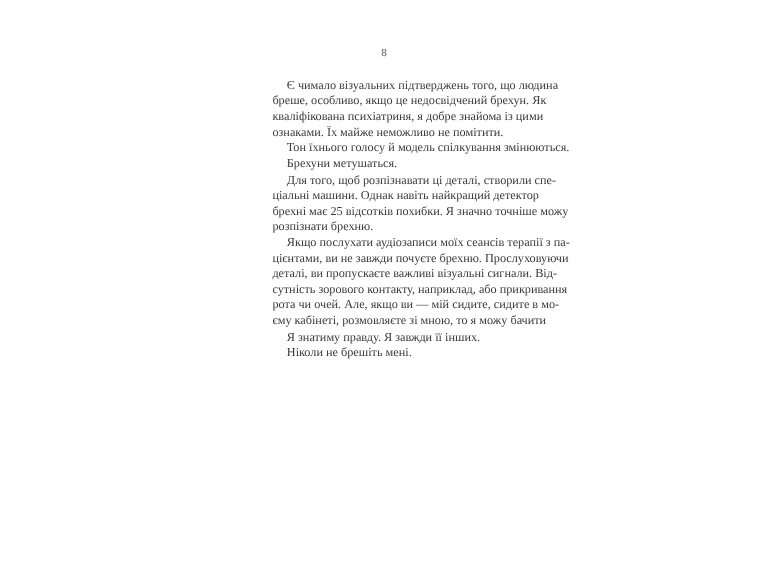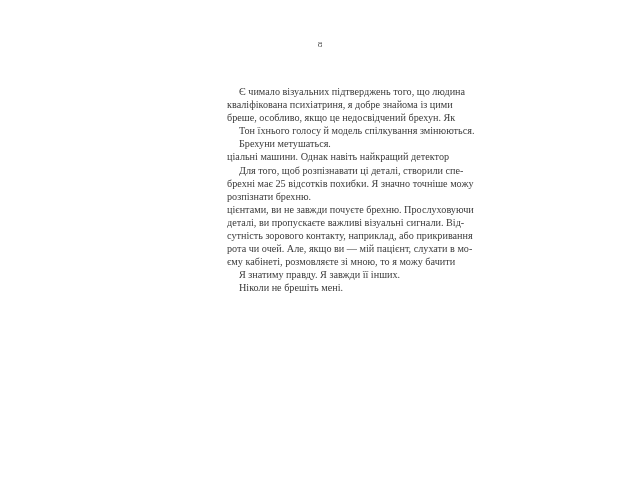--- a/index.html
+++ b/index.html
@@ -1,53 +1,55 @@
 <!DOCTYPE html>
 <html><head>
 <meta charset="utf-8">
 <style>
   html, body { margin:0; padding:0; }
   body { width:640px; height:480px; background:#ffffff; position:relative; overflow:hidden; }
   .page-number { position:absolute; top:40px; left:0; width:640px; text-align:center;
     font-family:"DejaVu Serif", serif; font-size:8px; color:#555; }
   .text-block { position:absolute; top:65px; left:215px; width:221px;
-    font-family:"Liberation Serif", serif; font-size:10.2px; line-height:13.1px; color:#3a3a3a;margin-top:20px; }
+    font-family:"Liberation Serif", serif; font-size:10.2px; line-height:13.1px; color:#3a3a3a; }
   .para { margin:0; text-indent:12px; text-align:justify; }
   .line { display:block; white-space:nowrap; text-align:justify; text-align-last:justify; }
   .line.last { text-align-last:left; }
   .line.first { padding-left:12px; }
 </style>
 </head>
 <body>
 
 <div class="page-number">8</div>
 
 <div class="text-block">
   <div class="para">
     <span class="line first">Є чимало візуальних підтверджень того, що людина</span>
+    <span class="line">бреше, особливо, якщо це недосвідчений брехун. Як</span>
     <span class="line">кваліфікована психіатриня, я добре знайома із цими</span>
-    <span class="line">бреше, особливо, якщо це недосвідчений брехун. Як</span>
+    <span class="line last">ознаками. Їх майже неможливо не помітити.</span>
   </div>
   <div class="para">
     <span class="line first last">Тон їхнього голосу й модель спілкування змінюються.</span>
   </div>
   <div class="para">
     <span class="line first last">Брехуни метушаться.</span>
   </div>
   <div class="para">
+    <span class="line first">Для того, щоб розпізнавати ці деталі, створили спе-</span>
     <span class="line">ціальні машини. Однак навіть найкращий детектор</span>
-    <span class="line first">Для того, щоб розпізнавати ці деталі, створили спе-</span>
     <span class="line">брехні має 25 відсотків похибки. Я значно точніше можу</span>
     <span class="line last">розпізнати брехню.</span>
   </div>
   <div class="para">
+    <span class="line first">Якщо послухати аудіозаписи моїх сеансів терапії з па-</span>
     <span class="line">цієнтами, ви не завжди почуєте брехню. Прослуховуючи</span>
     <span class="line">деталі, ви пропускаєте важливі візуальні сигнали. Від-</span>
     <span class="line">сутність зорового контакту, наприклад, або прикривання</span>
-    <span class="line">рота чи очей. Але, якщо ви — мій пацієнт, слухати в мо-</span>
+    <span class="line">рота чи очей. Але, якщо ви — мій сидите, сидите в мо-</span>
     <span class="line">єму кабінеті, розмовляєте зі мною, то я можу бачити</span>
   </div>
   <div class="para">
     <span class="line first last">Я знатиму правду. Я завжди її інших.</span>
   </div>
   <div class="para">
     <span class="line first last">Ніколи не брешіть мені.</span>
   </div>
 </div>
 

